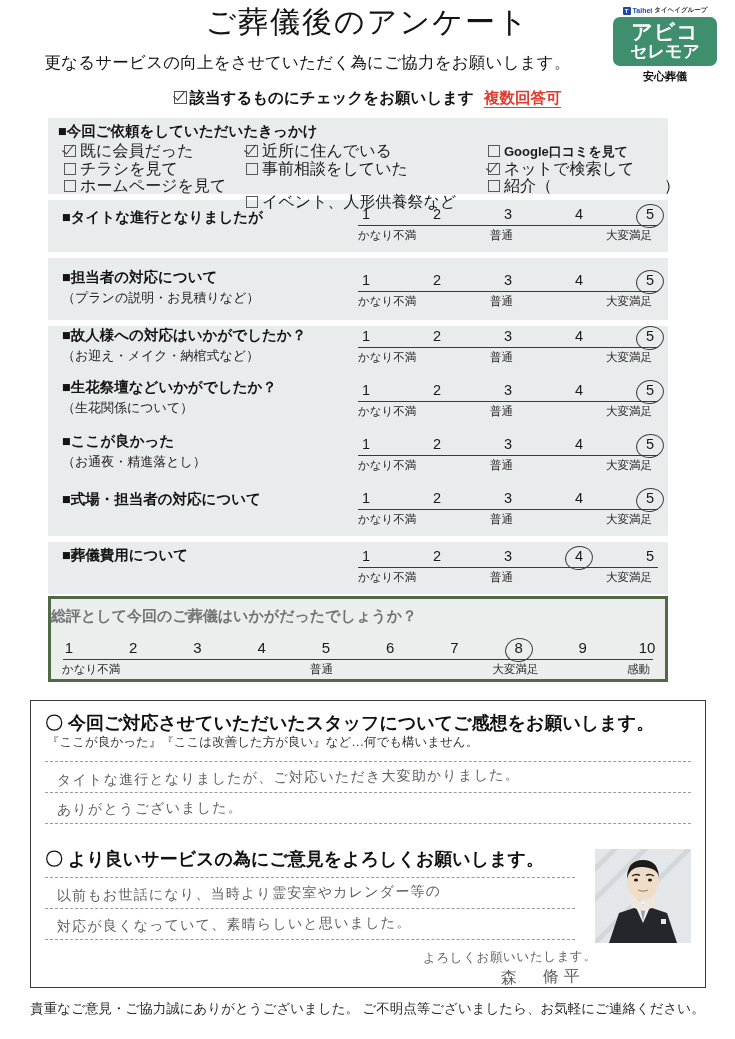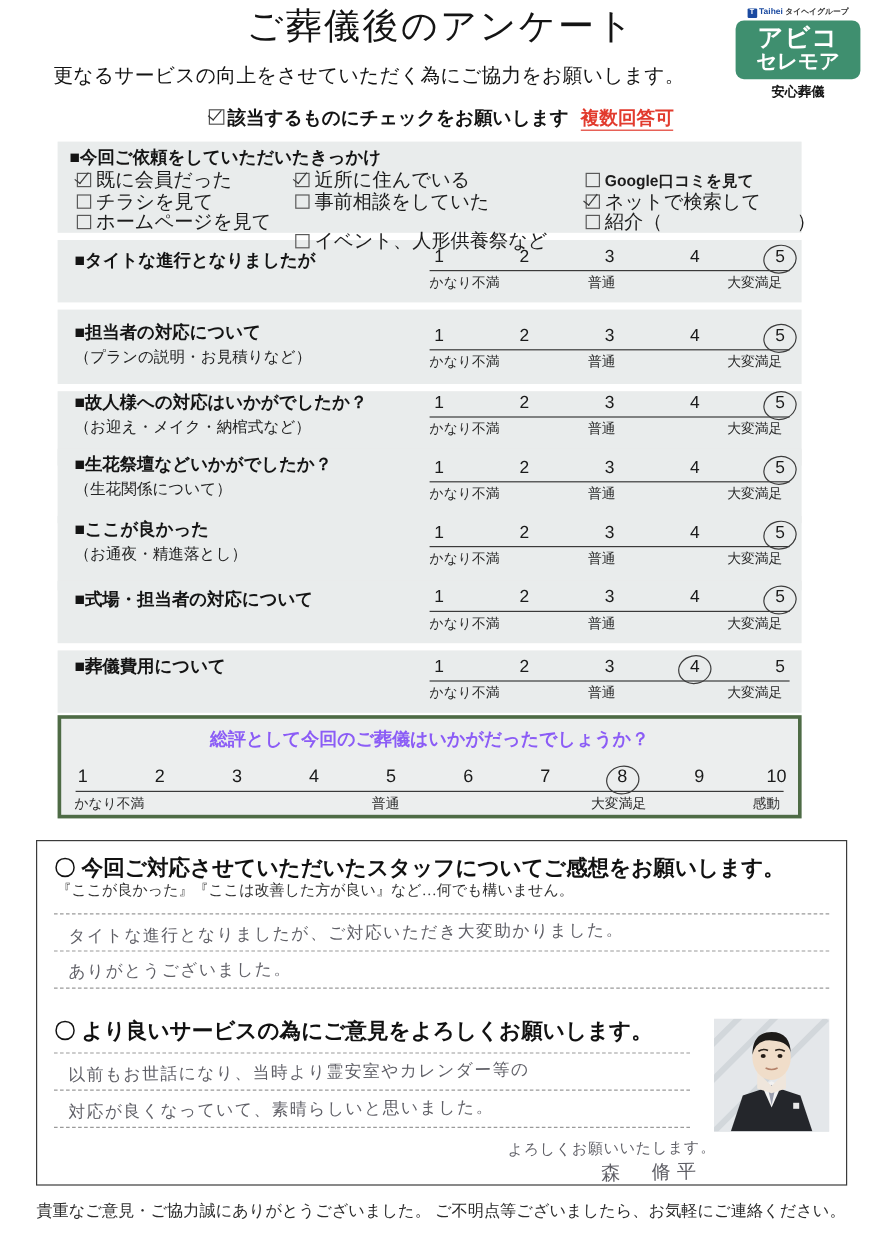--- a/index.html
+++ b/index.html
@@ -146,23 +146,23 @@
     top:-2px;
   }
 
   
   .overall{
     position:absolute;left:48px;top:596px;width:620px;height:86px;
     border:3px solid #4e6b45;background:#eceeee;
     box-sizing:border-box;
   }
   .overall-title{
-    text-align:center;margin-top:8px;
-    font-family:"Liberation Sans","DejaVu Sans",sans-serif;
-    font-weight:bold;font-size:15px;color:#8b5cf6;
+    margin-top:8px;
+    font-family:"Liberation Sans","DejaVu Sans",sans-serif;
+    font-weight:bold;font-size:15px;color:#737373;
   }
   .oscale{position:absolute;left:12px;right:12px;top:40px;}
   .oscale .nums{position:relative;height:20px;}
   .oscale .num{
     position:absolute;top:0;transform:translateX(-50%);
     font-size:15px;color:#1a1a1a;
     font-family:"Liberation Sans","DejaVu Sans",sans-serif;
   }
   .oscale .bar{position:absolute;left:0;right:0;top:20px;border-top:1.3px solid #3a3a3a;}
   .oscale .caps{position:relative;height:16px;margin-top:3px;}

